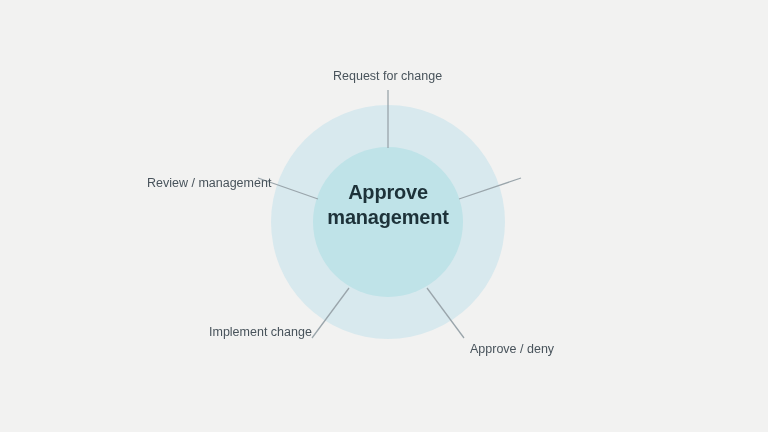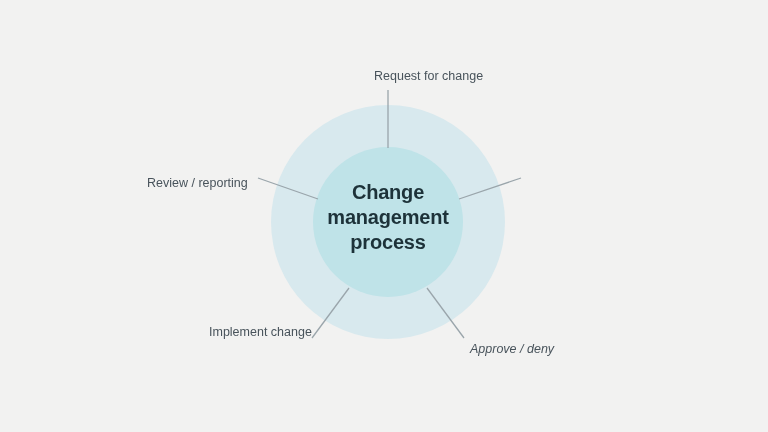--- a/index.html
+++ b/index.html
@@ -61,30 +61,28 @@
     position: absolute;
     font-size: 12.5px;
     line-height: 16px;
     font-weight: 400;
     color: #48535b;
     white-space: nowrap;
   }
   #label-request-for-change {
     left: 333px;
     top: 68px;
-    margin-left: 41px;
   }
   #label-impact-analysis {
     left: 529px;
     top: 175px;
   }
   #label-approve-deny {
     left: 470px;
     top: 341px;
-    font-style: italic;
   }
   #label-implement-change {
     left: 209px;
     top: 324px;
   }
   #label-review-reporting {
     left: 147px;
     top: 175px;
   }
 </style>
@@ -98,27 +96,26 @@
 
   <svg id="connector-layer" viewBox="0 0 768 432">
     <line x1="388" y1="90" x2="388" y2="148" stroke="#9aa5ab" stroke-width="1.3"></line>
     <line x1="521" y1="178" x2="459" y2="199" stroke="#9aa5ab" stroke-width="1.3"></line>
     <line x1="464" y1="338" x2="427" y2="288" stroke="#9aa5ab" stroke-width="1.3"></line>
     <line x1="312" y1="338" x2="349" y2="288" stroke="#9aa5ab" stroke-width="1.3"></line>
     <line x1="258" y1="178" x2="318" y2="199" stroke="#9aa5ab" stroke-width="1.3"></line>
   </svg>
 
   <div id="center-label">
-    <div>Change</div>
+    <div>Approve</div>
     <div>management</div>
-    <div>process</div>
   </div>
 
   <div class="node-label" id="label-request-for-change">Request for change</div>
 
 
   <div class="node-label" id="label-approve-deny">Approve / deny</div>
 
   <div class="node-label" id="label-implement-change">Implement change</div>
 
-  <div class="node-label" id="label-review-reporting">Review / reporting</div>
+  <div class="node-label" id="label-review-reporting">Review / management</div>
 
 </div>
 
 </body></html>

